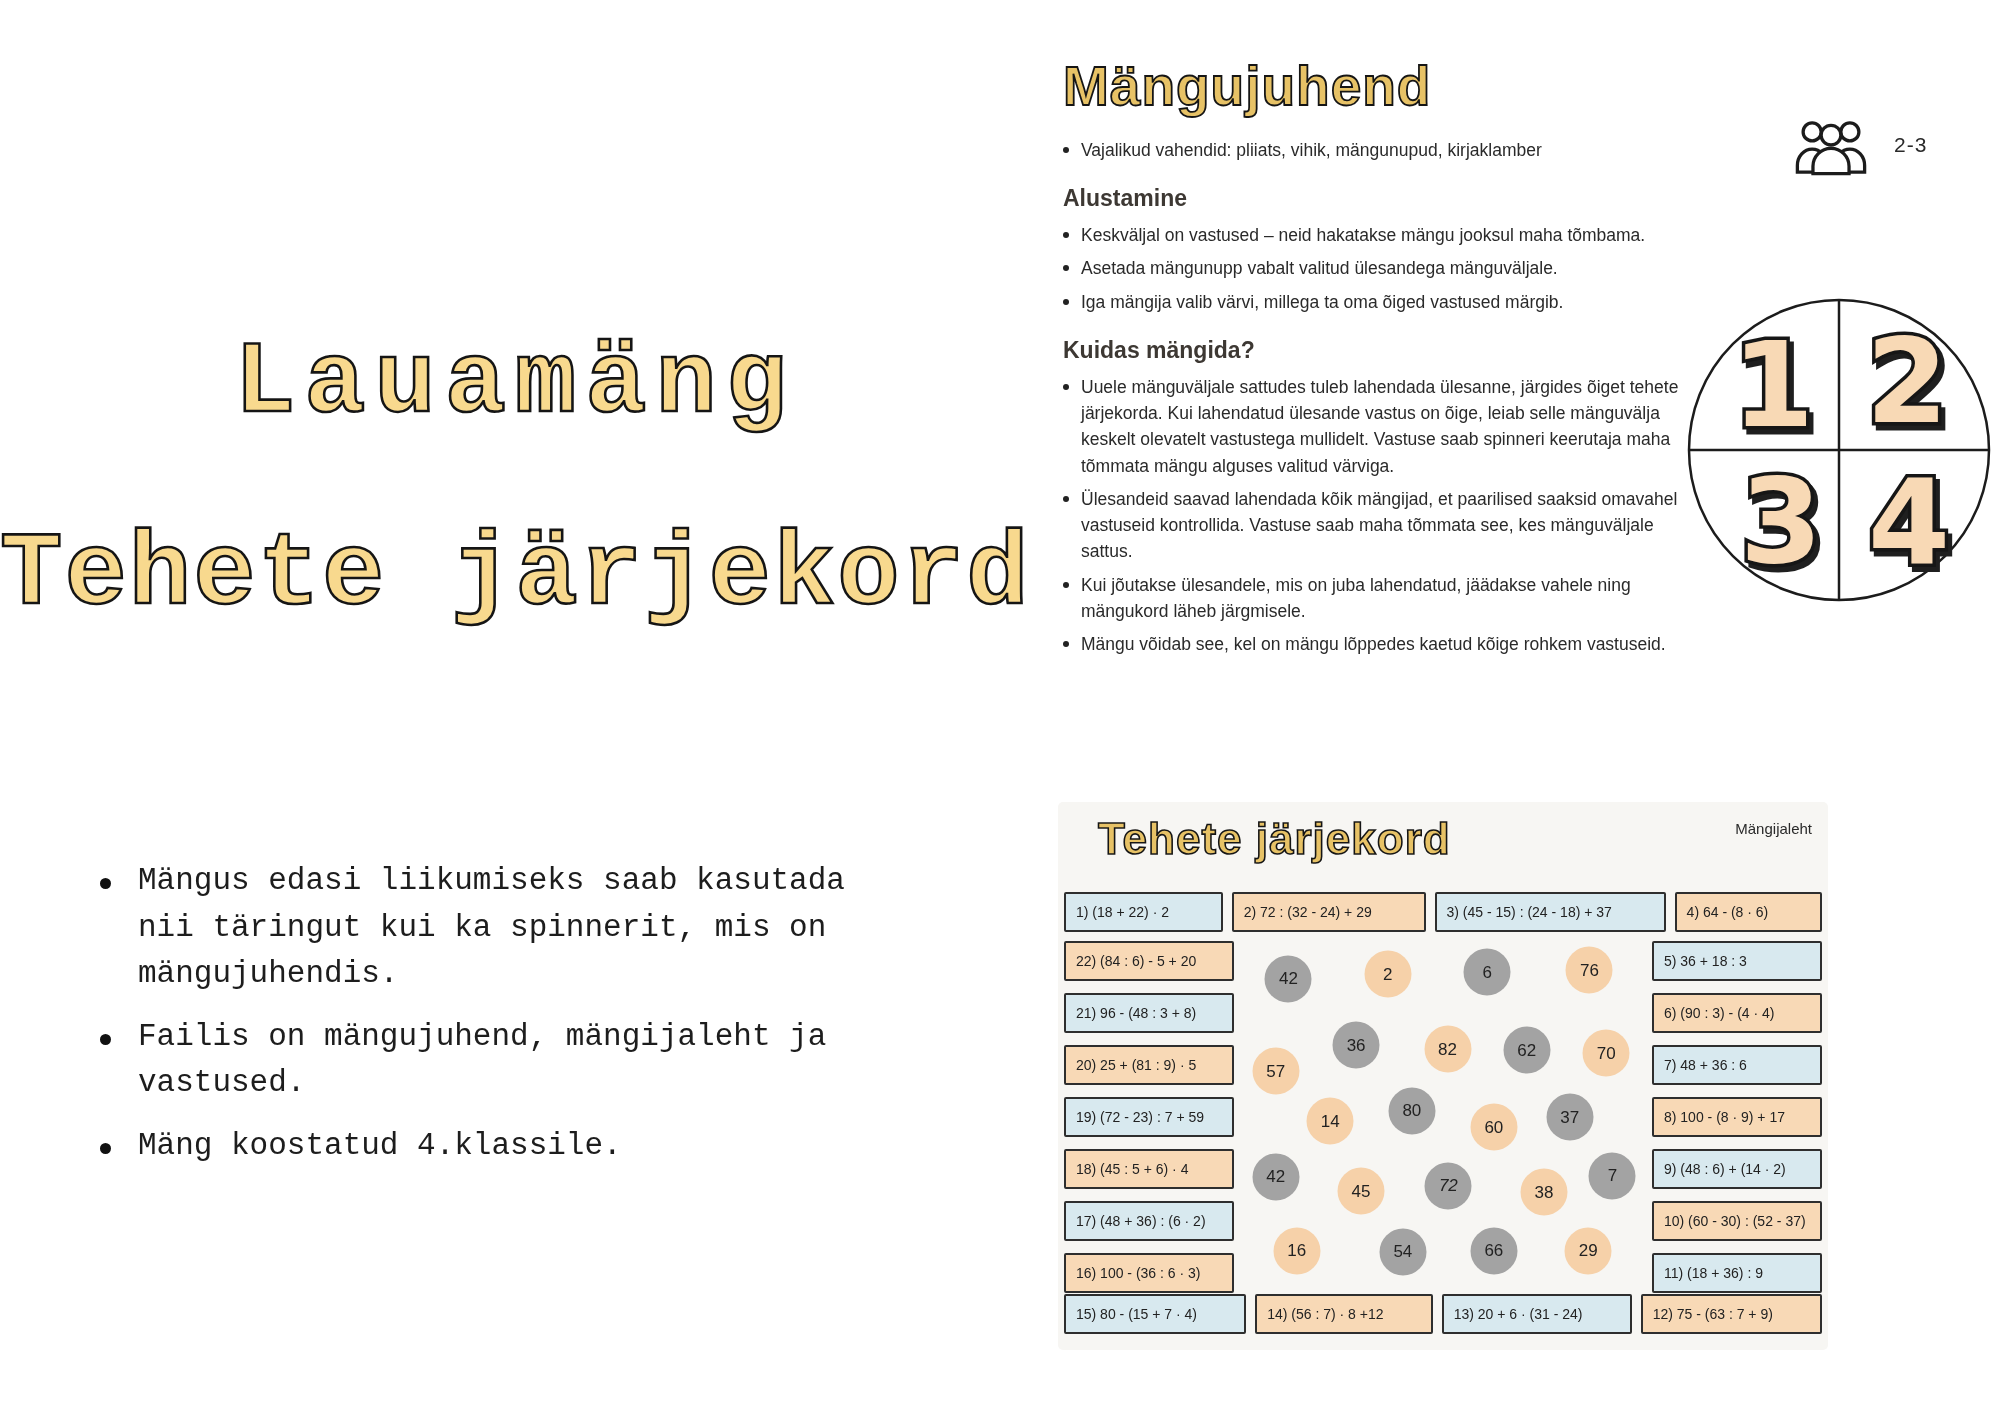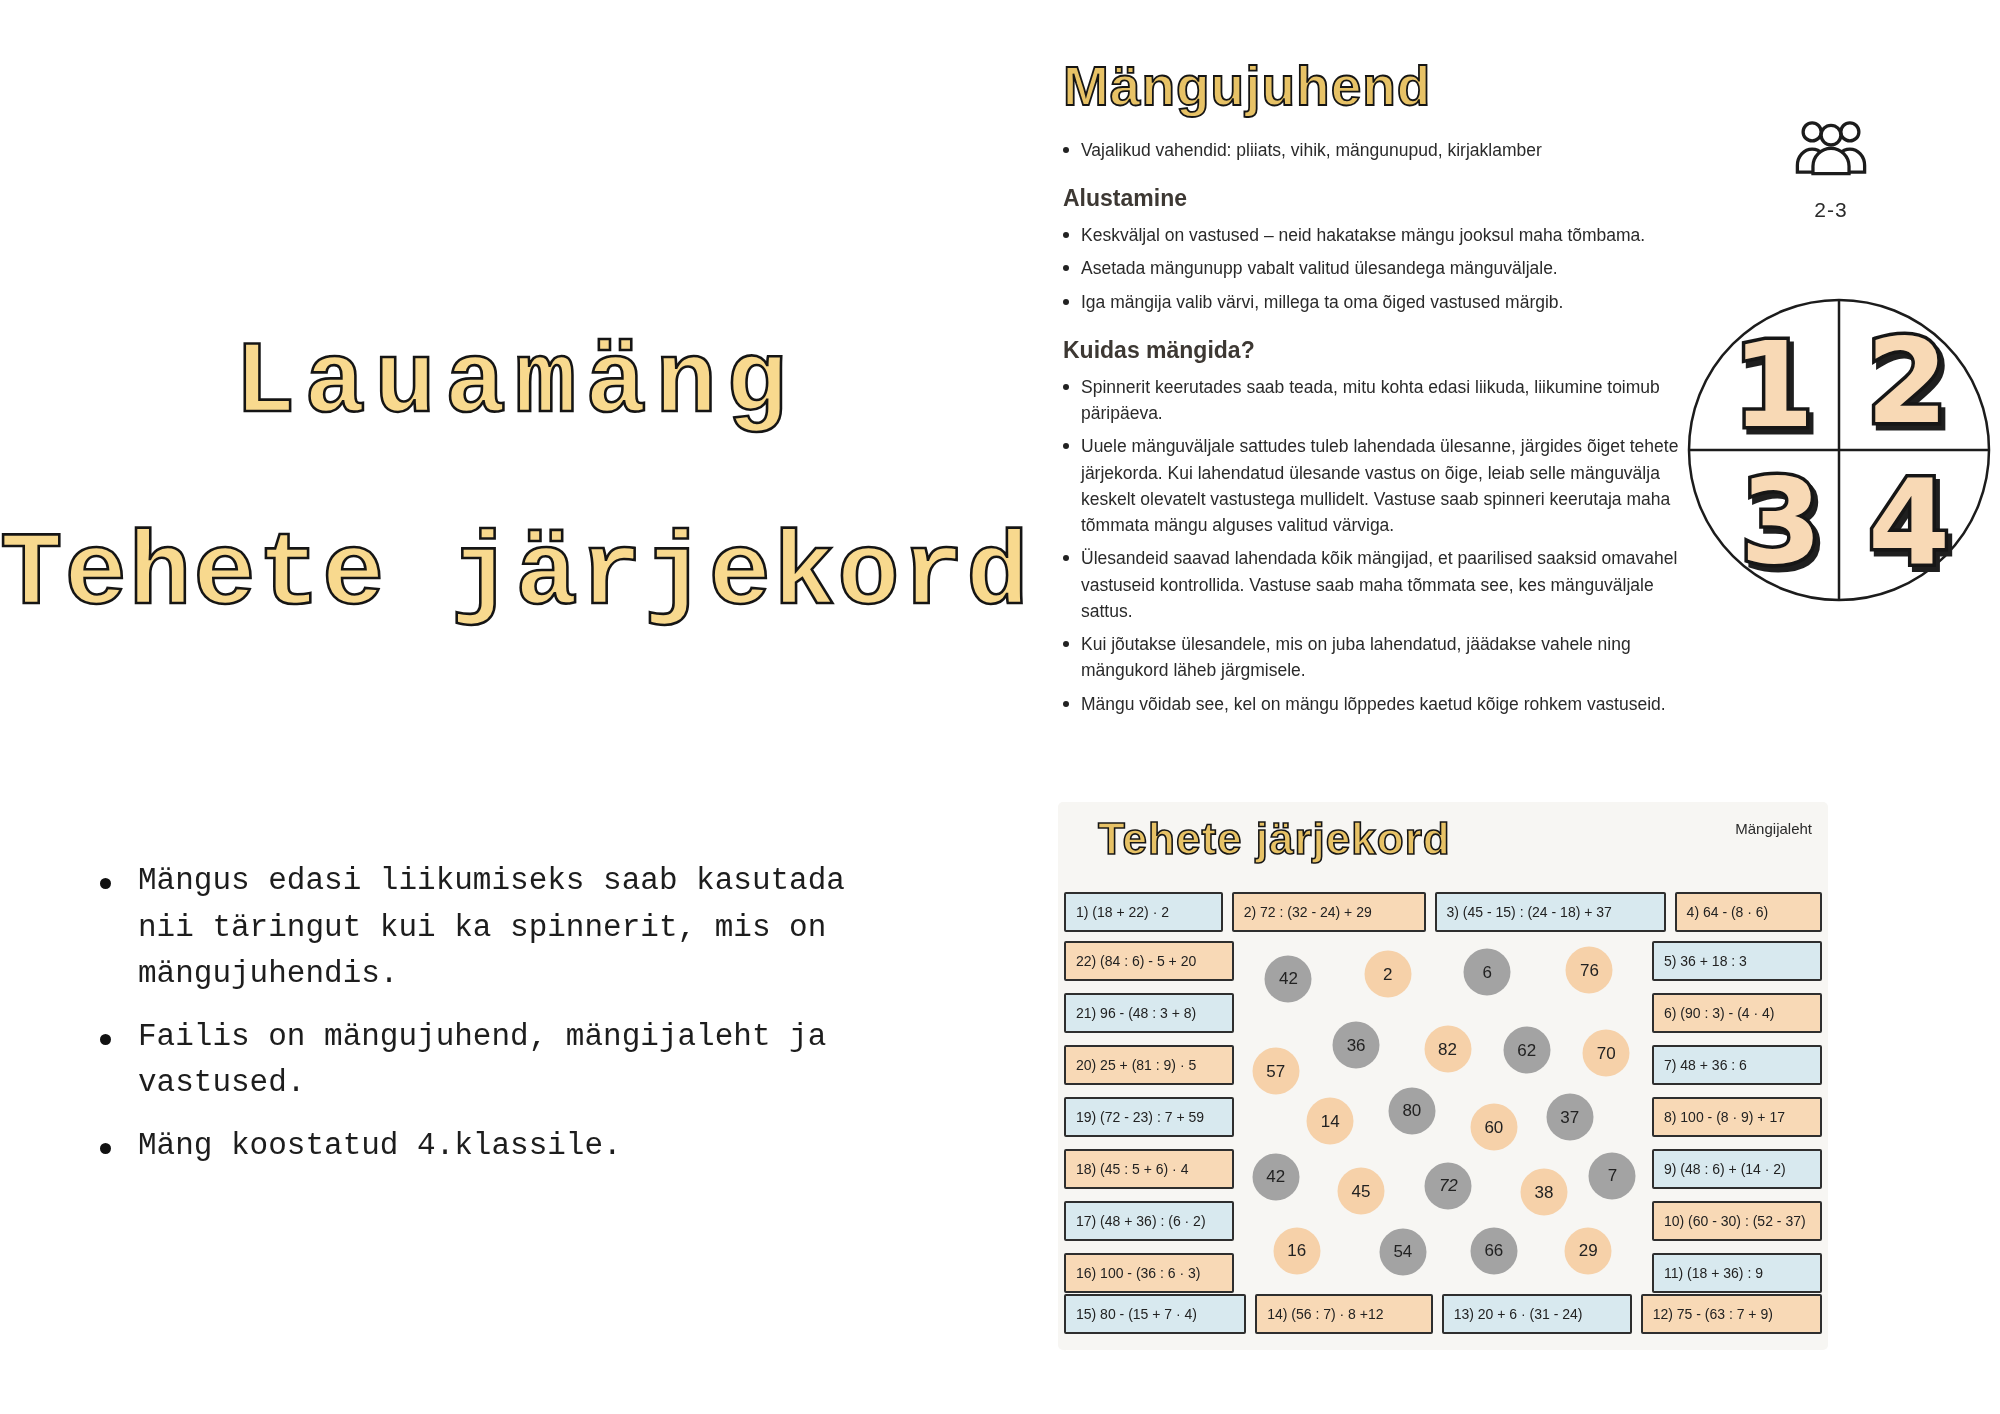--- a/index.html
+++ b/index.html
@@ -24,21 +24,21 @@
   .panel-title{margin:0;padding-left:28px;font-size:55px;font-weight:bold;line-height:1.25;
                color:#E7C266;-webkit-text-stroke:1.8px #151515;letter-spacing:1px;}
   .ibullets{margin:6px 0 0 0;padding:0 0 0 46px;list-style:none;max-width:656px;}
   .ibullets li{position:relative;max-width:610px;margin-bottom:7px;font-size:17.5px;
                line-height:1.5;color:#2a2a2a;}
   .ibullets li::before{content:"";position:absolute;left:-18px;top:10px;width:6px;height:6px;
                border-radius:50%;background:#222;}
   .section-heading{margin:22px 0 10px 28px;font-size:23px;font-weight:bold;color:#3d3833;}
   .intro-list{margin-top:16px;}
 
-  .players{position:absolute;left:755px;top:62px;display:flex;align-items:center;gap:22px;flex-direction:column;}
+  .players{position:absolute;left:755px;top:62px;display:flex;align-items:center;gap:22px;}
   .players svg{display:block;}
   .players-label{font-size:21px;color:#2a2a2a;letter-spacing:1px;}
 
   .spinner{position:absolute;left:648px;top:242px;}
   .spinner text{font-family:"DejaVu Sans","Liberation Sans",sans-serif;font-weight:bold;
                 font-size:118px;fill:#F8D9B5;stroke:#161616;stroke-width:7px;paint-order:stroke;
                 text-anchor:middle;filter:drop-shadow(4px 5px 0 #1f1f1f);}
 
   
   .sheet{position:absolute;left:1058px;top:802px;width:770px;height:548px;background:#F7F6F3;
@@ -113,21 +113,20 @@
         <li><span>Keskväljal on vastused – neid hakatakse mängu jooksul maha tõmbama.</span></li>
 
         <li><span>Asetada mängunupp vabalt valitud ülesandega mänguväljale.</span></li>
 
         <li><span>Iga mängija valib värvi, millega ta oma õiged vastused märgib.</span></li>
       </ul>
 
     <h3 class="section-heading">Kuidas mängida?</h3>
     <ul class="ibullets">
 
-        <li><span>Spinnerit keerutades saab teada, mitu kohta edasi liikuda, liikumine toimub päripäeva.</span></li>
 
         <li><span>Uuele mänguväljale sattudes tuleb lahendada ülesanne, järgides õiget tehete järjekorda. Kui lahendatud ülesande vastus on õige, leiab selle mänguvälja keskelt olevatelt vastustega mullidelt. Vastuse saab spinneri keerutaja maha tõmmata mängu alguses valitud värviga.</span></li>
 
         <li><span>Ülesandeid saavad lahendada kõik mängijad, et paarilised saaksid omavahel vastuseid kontrollida. Vastuse saab maha tõmmata see, kes mänguväljale sattus.</span></li>
 
         <li><span>Kui jõutakse ülesandele, mis on juba lahendatud, jäädakse vahele ning mängukord läheb järgmisele.</span></li>
 
         <li><span>Mängu võidab see, kel on mängu lõppedes kaetud kõige rohkem vastuseid.</span></li>
       </ul>
 

